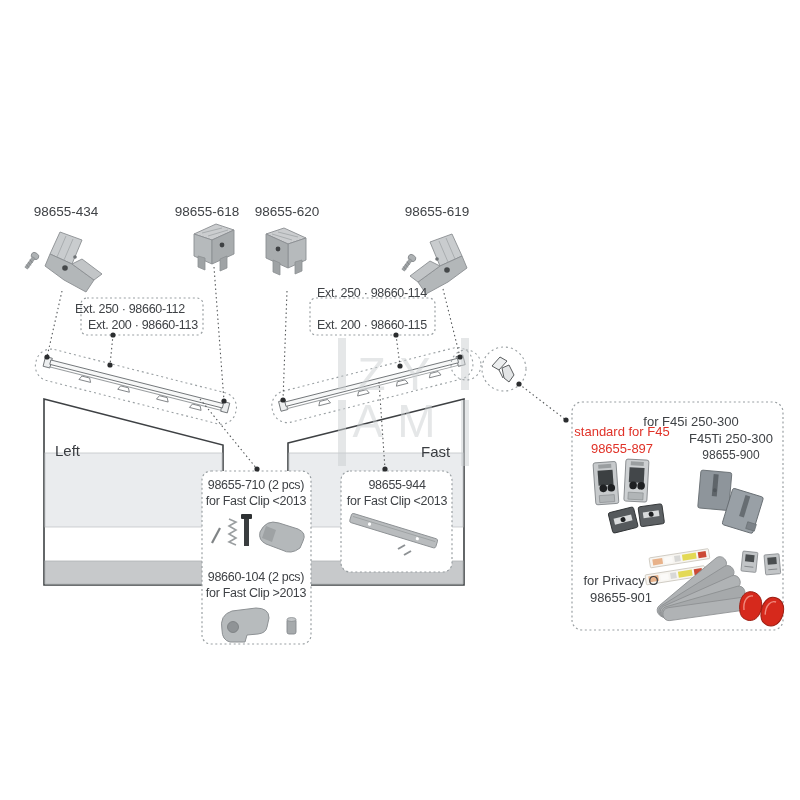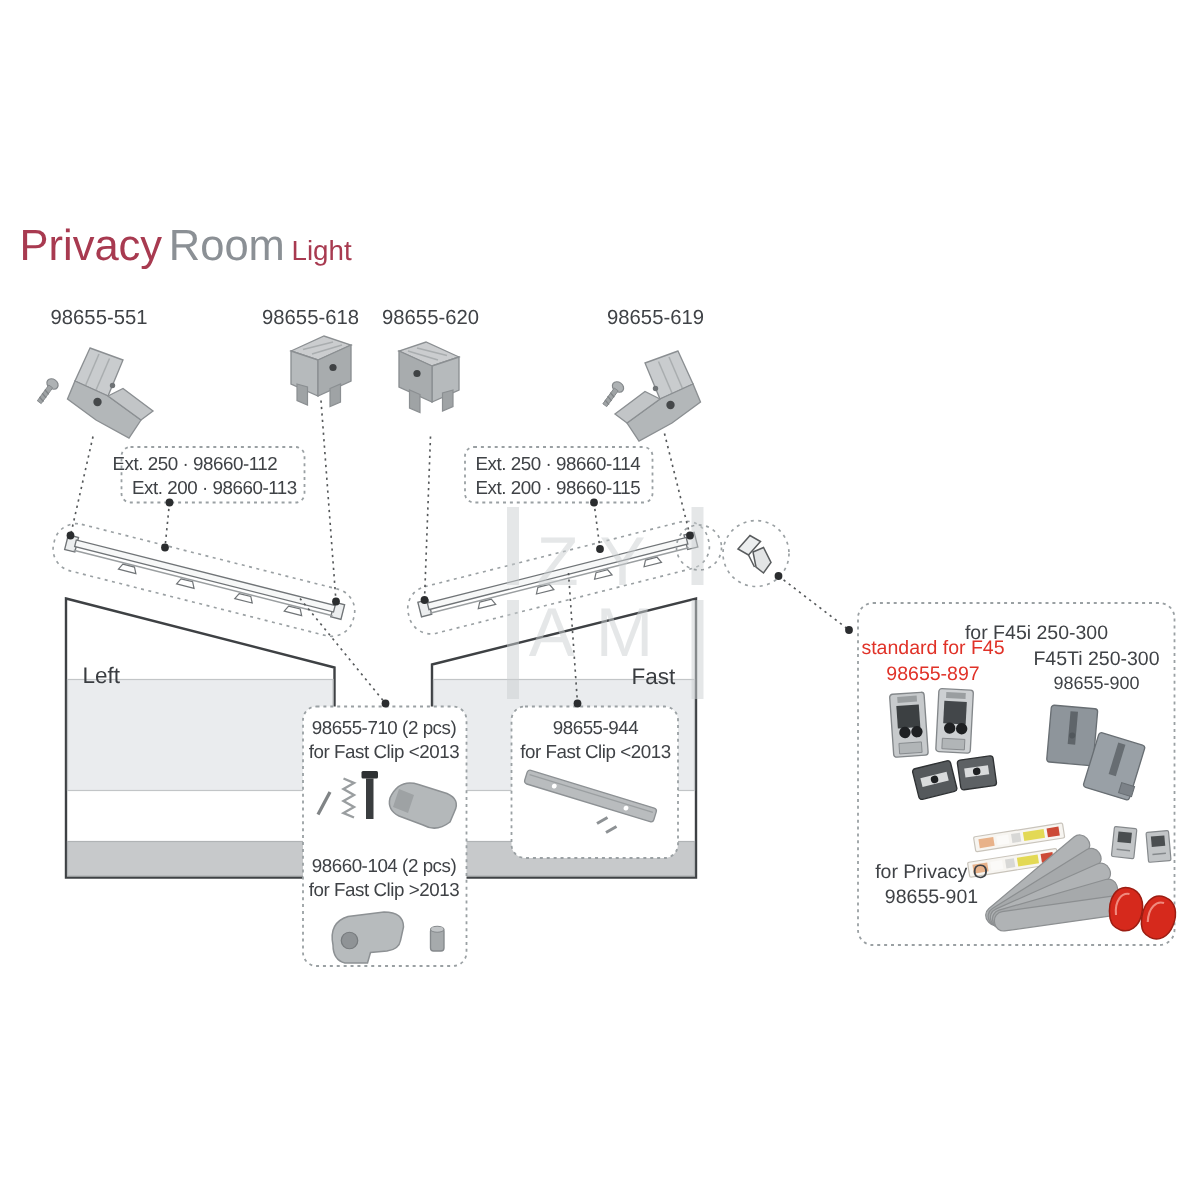--- a/index.html
+++ b/index.html
@@ -267,34 +267,29 @@
       <path d="M2,22 C0,8 7,0 15,2 C23,4 25,12 23,20 C21,28 15,32 9,30 C4,28 3,26 2,22 Z" fill="#d6291c" stroke="#9c1d12" stroke-width="1"></path>
       <path d="M6,20 C5,10 10,5 15,6" fill="none" stroke="#f08a7e" stroke-width="1.4"></path>
     </g>
     <g transform="translate(762,594) rotate(8)">
       <path d="M2,22 C0,8 7,0 15,2 C23,4 25,12 23,20 C21,28 15,32 9,30 C4,28 3,26 2,22 Z" fill="#d6291c" stroke="#9c1d12" stroke-width="1"></path>
       <path d="M6,20 C5,10 10,5 15,6" fill="none" stroke="#f08a7e" stroke-width="1.4"></path>
     </g>
   </g>
 </svg>
 
-<div class="title">
-  <span class="w1">Privacy</span>
-  <span class="w2">Room</span>
-  <span class="w3">Light</span>
-</div>
-
-<div class="lbl ctr" style="left:66px;top:204px">98655-551</div>
+
+<div class="lbl ctr" style="left:66px;top:204px">98655-434</div>
 <div class="lbl ctr" style="left:207px;top:204px">98655-618</div>
 <div class="lbl ctr" style="left:287px;top:204px">98655-620</div>
 <div class="lbl ctr" style="left:437px;top:204px">98655-619</div>
 
 <div class="lbl small" style="left:75px;top:302px">Ext. 250 · 98660-112</div>
 <div class="lbl small" style="left:88px;top:318px">Ext. 200 · 98660-113</div>
-<div class="lbl small" style="left:317px;top:302px">Ext. 250 · 98660-114</div>
+<div class="lbl small" style="left:317px;top:286px">Ext. 250 · 98660-114</div>
 <div class="lbl small" style="left:317px;top:318px">Ext. 200 · 98660-115</div>
 
 <div class="lbl panel-lbl" style="left:55px;top:422px">Left</div>
 <div class="lbl panel-lbl" style="left:421px;top:423px">Fast</div>
 
 <div class="lbl small ctr" style="left:256px;top:478px">98655-710 (2 pcs)</div>
 <div class="lbl small ctr" style="left:256px;top:494px">for Fast Clip &lt;2013</div>
 <div class="lbl small ctr" style="left:256px;top:570px">98660-104 (2 pcs)</div>
 <div class="lbl small ctr" style="left:256px;top:586px">for Fast Clip &gt;2013</div>
 

